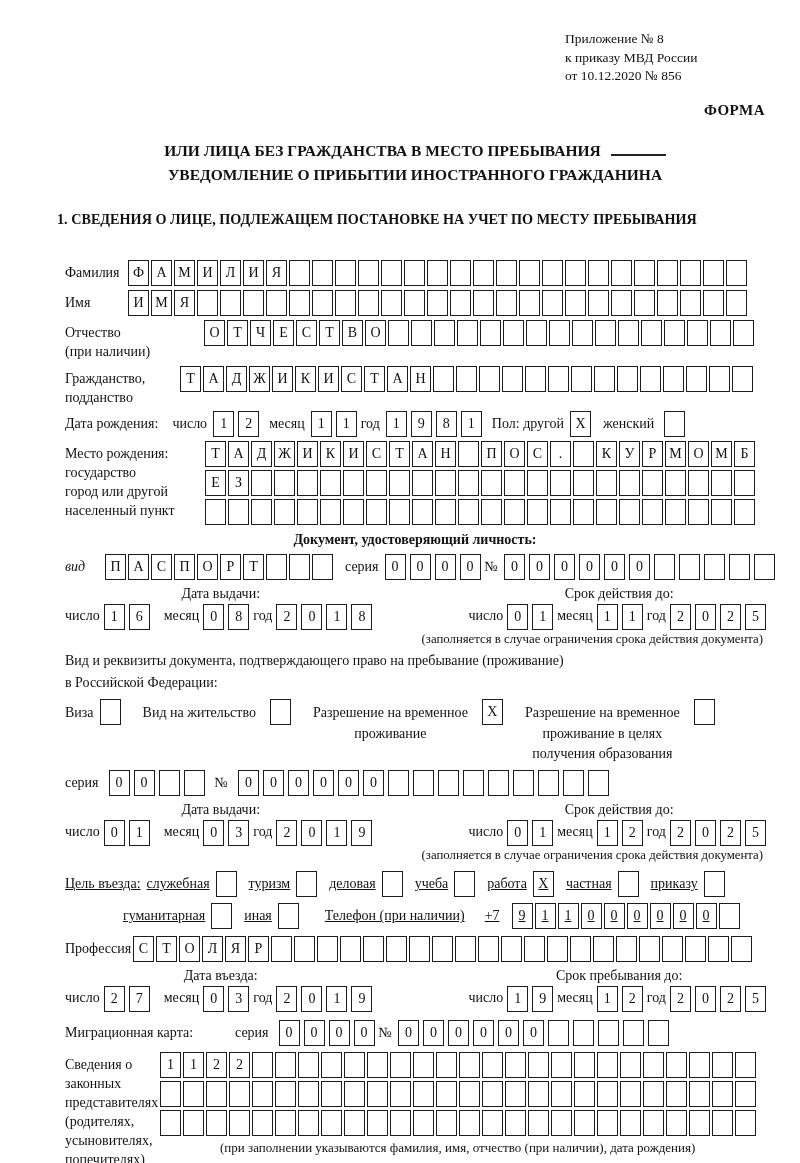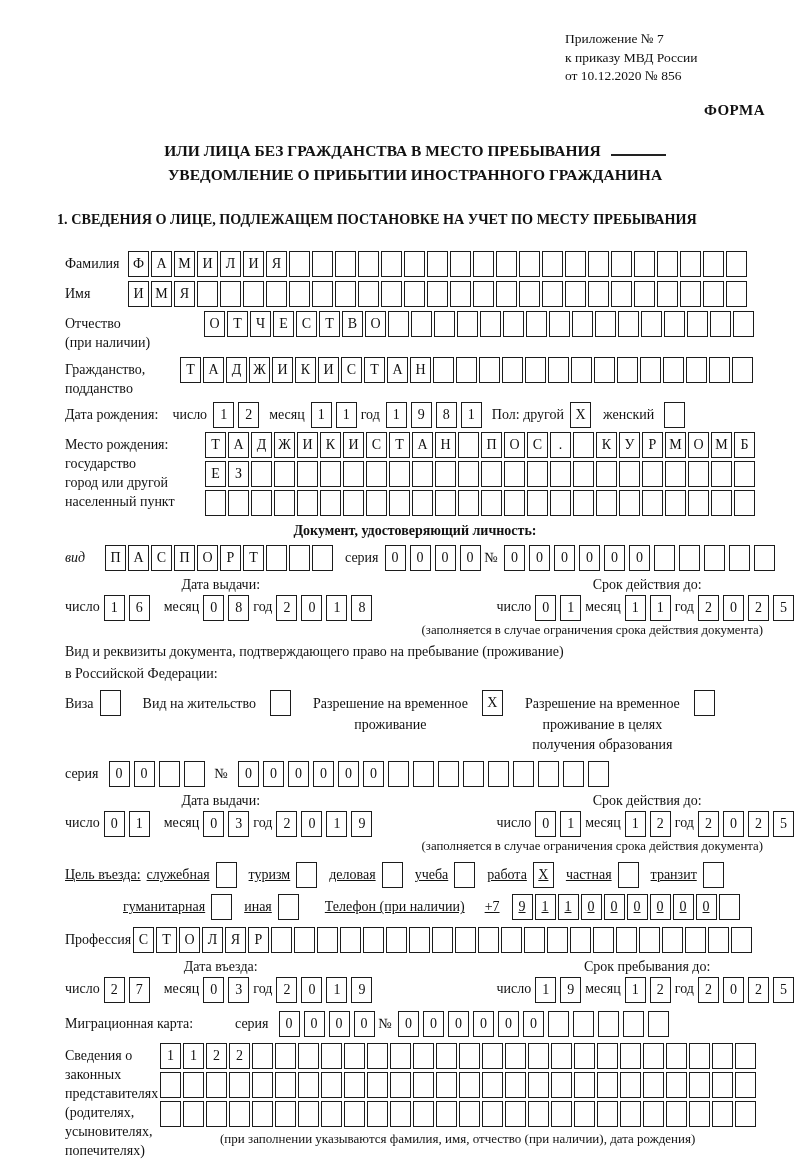--- a/index.html
+++ b/index.html
@@ -10,21 +10,21 @@
   }
   .page{box-sizing:border-box;width:800px;height:1163px;padding:30px 35px 0 65px;}
 
   
   .annex{margin-left:500px;font-size:13.5px;line-height:1.38;}
   .annex-note{margin-left:500px;font-size:13px;line-height:1.35;margin-top:3px;}
   .forma{text-align:right;font-weight:bold;font-size:15px;margin-top:16px;letter-spacing:.5px;}
 
   .title{text-align:center;font-weight:bold;font-size:15.5px;line-height:1.55;margin-top:20px;}
   .blank{display:inline-block;width:55px;border-bottom:2px solid #222;height:.9em;margin-left:10px;vertical-align:baseline;}
-  .sect{font-weight:bold;font-size:14.2px;margin:24px 0 23px -8px;}
+  .sect{font-weight:bold;font-size:14.2px;margin:24px 0 32px -8px;}
 
   
   .frow{display:flex;align-items:flex-start;margin-bottom:4px;}
   .flabel{flex-shrink:0;line-height:1.35;padding-top:4px;}
   .ml{white-space:pre-line;}
   .w63{width:63px;} .w139{width:139px;} .w115{width:115px;} .w140{width:140px;}
   .w40{width:40px;font-style:italic;} .w68{width:68px;} .w95{width:95px;} .w150{width:150px;}
 
   .cellrow{display:inline-flex;flex-wrap:nowrap;}
   .cell{
@@ -33,21 +33,21 @@
     font-size:14px;background:#fff;flex-shrink:0;
   }
   .dcells .cell{margin-right:4px;}
   .stack .cellrow{display:flex;margin-bottom:3px;}
 
   .inline-lab{padding-top:4px;line-height:1.3;}
   .gap6{margin-left:6px;} .gap10{margin-left:10px;} .gap14{margin-left:14px;} .gap20{margin-left:20px;}
 
   .doc-header{text-align:center;font-weight:bold;font-size:14px;margin:4px 0 6px;}
 
-  .datepair{display:flex;margin-top:6px;gap:28px;}
+  .datepair{display:flex;margin-top:6px;}
   .dateblock{display:flex;flex-direction:column;}
   .db2{margin-left:92px;}
   .dhead{text-align:center;font-size:14px;margin-bottom:2px;}
   .dline{display:flex;align-items:flex-start;}
   .dlab{padding-top:4px;margin-right:4px;}
   .enote{text-align:right;font-size:12.8px;margin:2px 2px 6px 0;}
 
   .cbrow{display:flex;align-items:flex-start;margin:8px 0 6px;}
   .cbtext{line-height:1.45;padding-top:4px;}
   .ctr{text-align:center;}
@@ -57,21 +57,21 @@
   .purpose-row .cellrow{margin-right:10px;}
 
   .gnote{font-size:13px;margin:4px 0 0 160px;}
 </style>
 </head>
 <body>
 
 <div class="page">
 
   <div class="annex">
-    <div>Приложение № 7</div>
+    <div>Приложение № 8</div>
     <div>к приказу МВД России</div>
     <div>от 10.12.2020 № 856</div>
   </div>
 
   <div class="forma">ФОРМА</div>
 
   <div class="title">
     <div><span>ИЛИ ЛИЦА БЕЗ ГРАЖДАНСТВА В МЕСТО ПРЕБЫВАНИЯ</span><span class="blank"></span></div>
     <div>УВЕДОМЛЕНИЕ О ПРИБЫТИИ ИНОСТРАННОГО ГРАЖДАНИНА</div>
   </div>
@@ -529,21 +529,21 @@
         <span class="cell"></span>
       </span>
     <span class="inline-lab">работа</span>
     <span class="cellrow">
         <span class="cell">X</span>
       </span>
     <span class="inline-lab">частная</span>
     <span class="cellrow">
         <span class="cell"></span>
       </span>
-    <span class="inline-lab">транзит</span>
+    <span class="inline-lab">приказу</span>
     <span class="cellrow">
         <span class="cell"></span>
       </span>
   </div>
 
   <div class="purpose-row" style="margin-left:58px;margin-top:6px;">
     <span class="inline-lab">гуманитарная</span>
     <span class="cellrow">
         <span class="cell"></span>
       </span>

